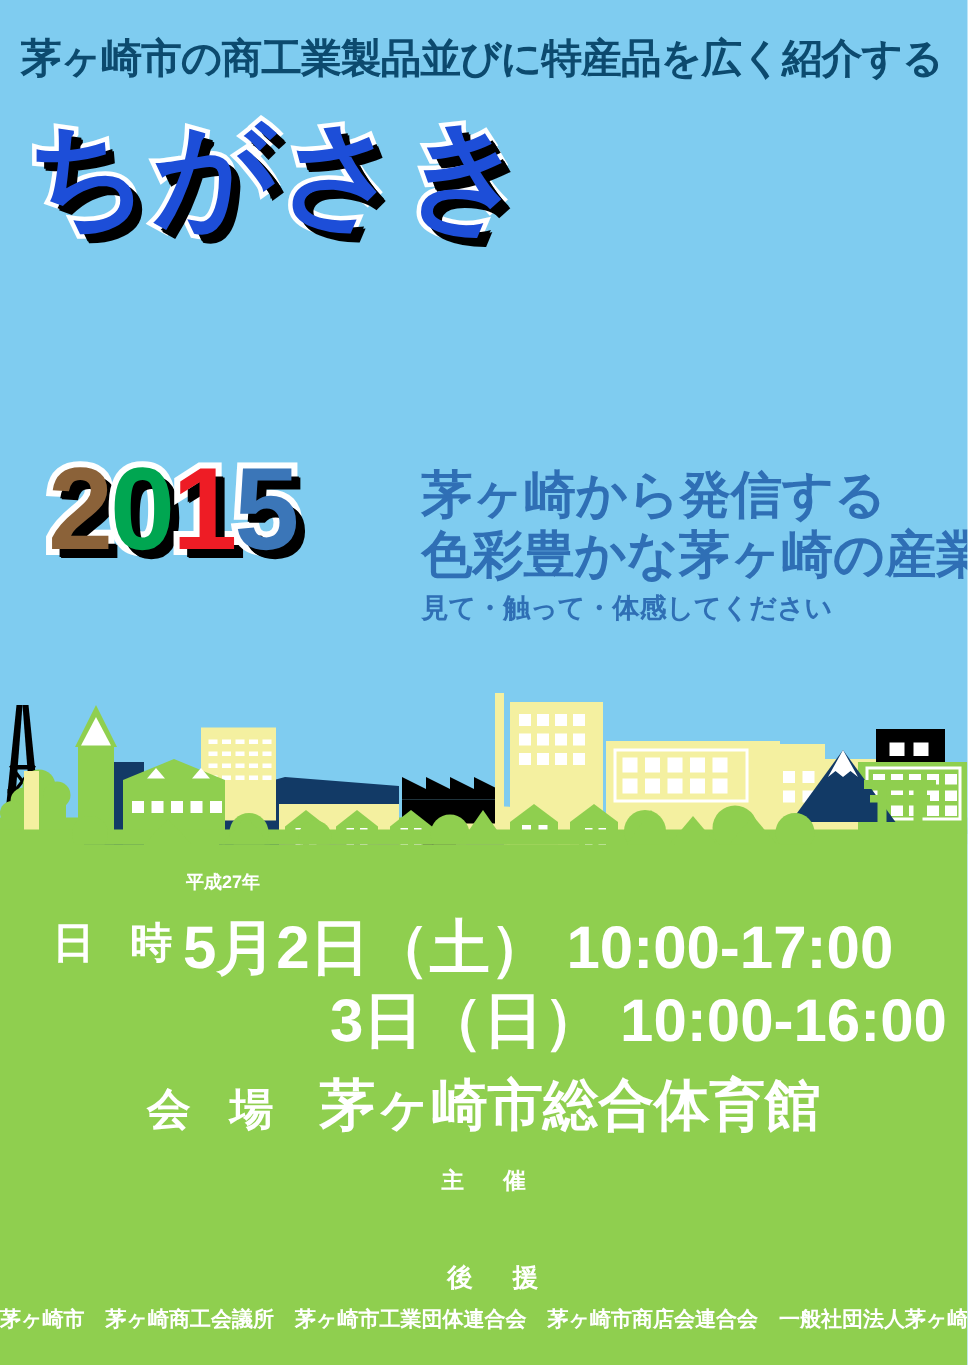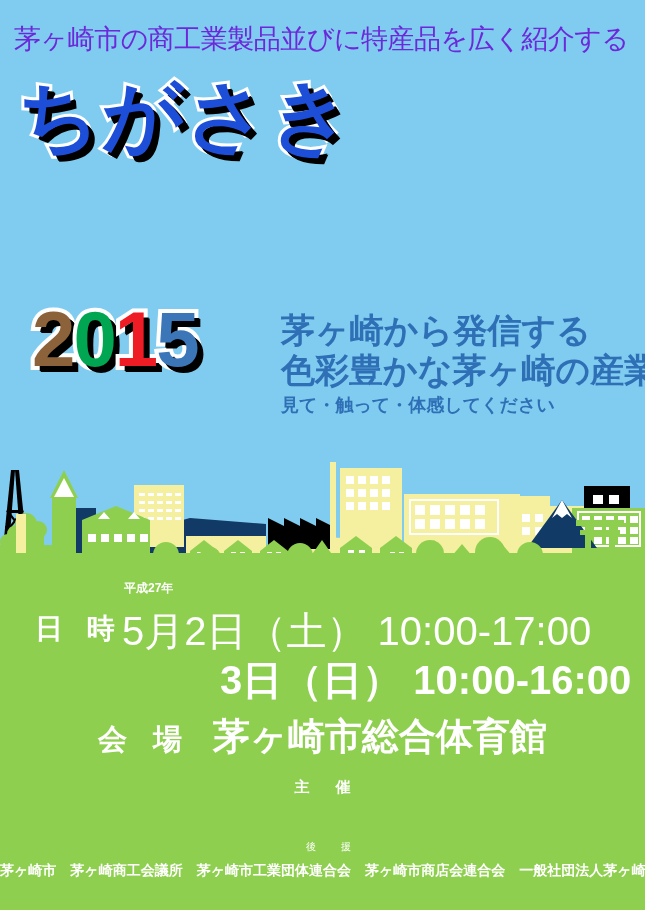--- a/index.html
+++ b/index.html
@@ -37,22 +37,22 @@
     background: #8fcf4f;
   }
 
   
   .headline {
     position: absolute;
     left: 14px;
     top: 26px;
     width: 620px;
     font-size: 27px;
-    font-weight: normal;
-    color: #6d28d9;
+    font-weight: bold;
+    color: #0c4a6e;
     letter-spacing: -0.5px;
     white-space: nowrap;
     line-height: 1;
   }
 
   
   .title-chigasaki {
     position: absolute;
     left: 18px;
     top: 76px;
@@ -175,21 +175,21 @@
     font-size: 28px;
     font-weight: bold;
     letter-spacing: 8px;
     white-space: nowrap;
   }
   .date-line1 {
     position: absolute;
     left: 122px;
     top: 24px;
     font-size: 40px;
-    font-weight: normal;
+    font-weight: bold;
     white-space: nowrap;
     letter-spacing: 0px;
   }
   .date-line2 {
     position: absolute;
     left: 220px;
     top: 73px;
     font-size: 40px;
     font-weight: bold;
     white-space: nowrap;
@@ -248,22 +248,22 @@
     position: absolute;
     left: 0;
     top: 840px;
     width: 645px;
     text-align: center;
     color: #ffffff;
     white-space: nowrap;
   }
   .supporters-label {
     display: block;
-    font-size: 10px;
-    font-weight: normal;
+    font-size: 17px;
+    font-weight: bold;
     letter-spacing: 11px;
     text-indent: 11px;
     padding-left: 12px;
   }
   .supporters-list {
     display: block;
     font-size: 14px;
     font-weight: bold;
     margin-top: 8px;
     letter-spacing: 0px;

